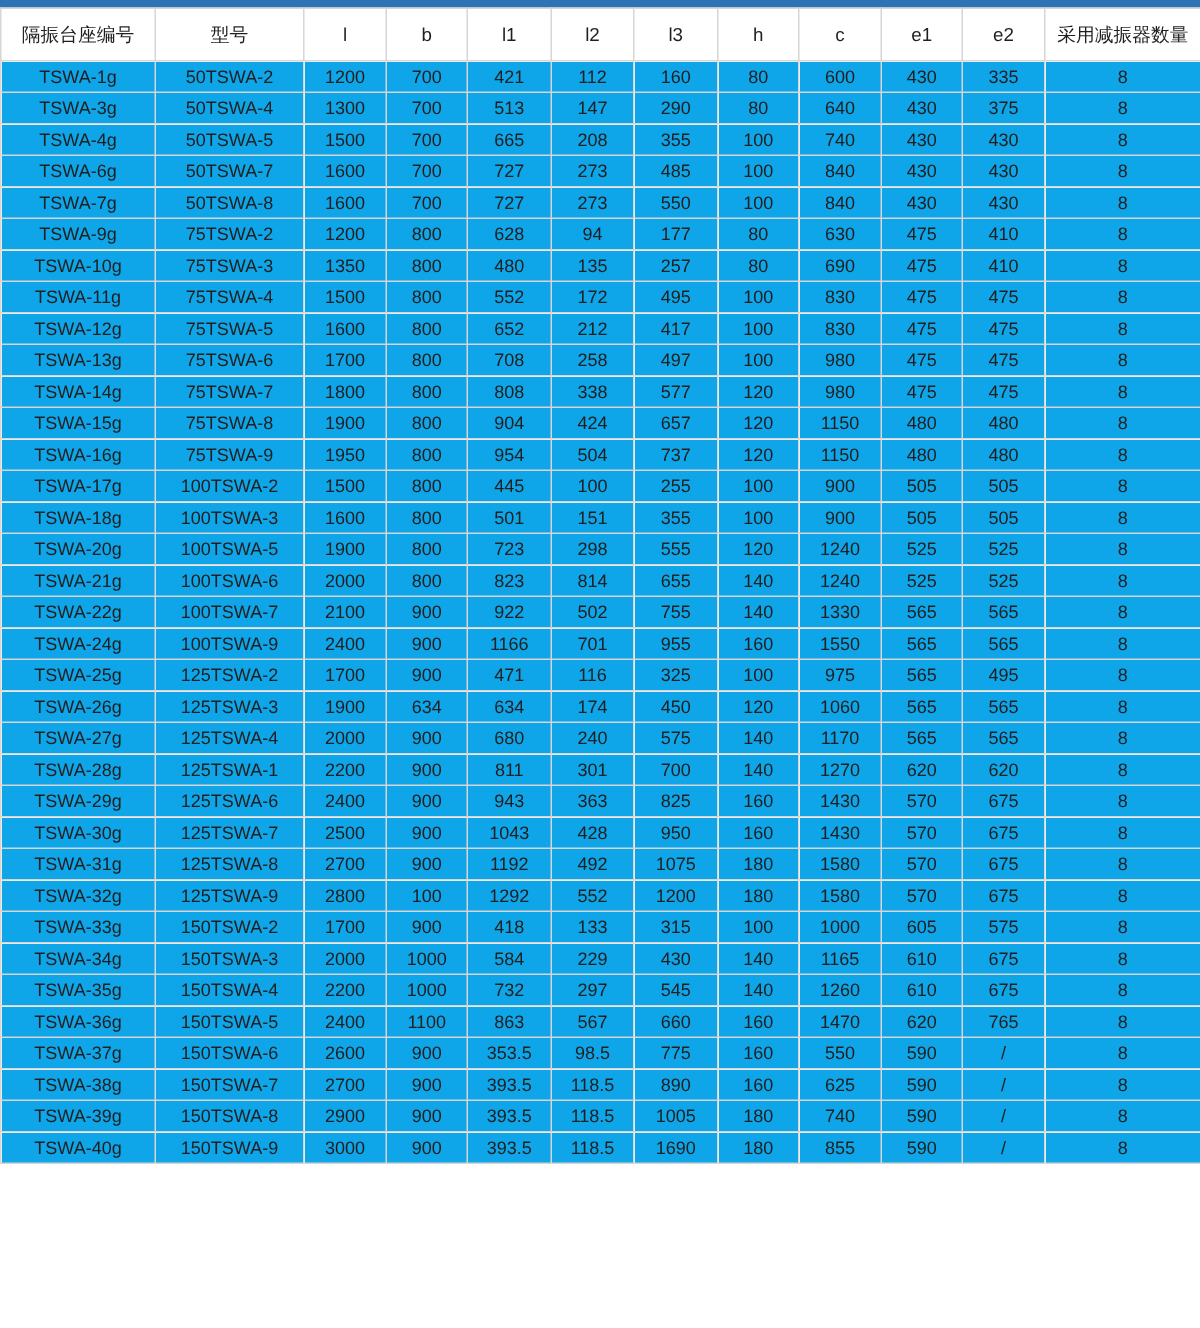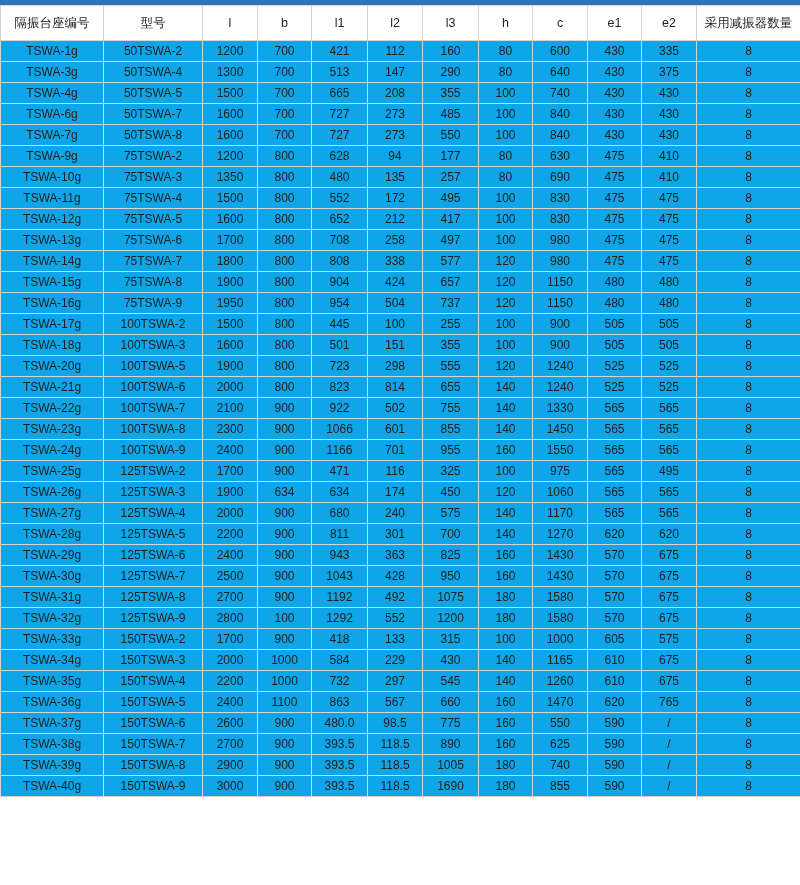--- a/index.html
+++ b/index.html
@@ -330,34 +330,20 @@
         <td>922</td>
         <td>502</td>
         <td>755</td>
         <td>140</td>
         <td>1330</td>
         <td>565</td>
         <td>565</td>
         <td>8</td>
       </tr>
       <tr>
-        <td>TSWA-23g</td>
-        <td>100TSWA-8</td>
-        <td>2300</td>
-        <td>900</td>
-        <td>1066</td>
-        <td>601</td>
-        <td>855</td>
-        <td>140</td>
-        <td>1450</td>
-        <td>565</td>
-        <td>565</td>
-        <td>8</td>
-      </tr>
-      <tr>
         <td>TSWA-24g</td>
         <td>100TSWA-9</td>
         <td>2400</td>
         <td>900</td>
         <td>1166</td>
         <td>701</td>
         <td>955</td>
         <td>160</td>
         <td>1550</td>
         <td>565</td>
@@ -401,21 +387,21 @@
         <td>240</td>
         <td>575</td>
         <td>140</td>
         <td>1170</td>
         <td>565</td>
         <td>565</td>
         <td>8</td>
       </tr>
       <tr>
         <td>TSWA-28g</td>
-        <td>125TSWA-5</td>
+        <td>125TSWA-1</td>
         <td>2200</td>
         <td>900</td>
         <td>811</td>
         <td>301</td>
         <td>700</td>
         <td>140</td>
         <td>1270</td>
         <td>620</td>
         <td>620</td>
         <td>8</td>
@@ -530,21 +516,21 @@
         <td>1470</td>
         <td>620</td>
         <td>765</td>
         <td>8</td>
       </tr>
       <tr>
         <td>TSWA-37g</td>
         <td>150TSWA-6</td>
         <td>2600</td>
         <td>900</td>
-        <td>480.0</td>
+        <td>353.5</td>
         <td>98.5</td>
         <td>775</td>
         <td>160</td>
         <td>550</td>
         <td>590</td>
         <td>/</td>
         <td>8</td>
       </tr>
       <tr>
         <td>TSWA-38g</td>

